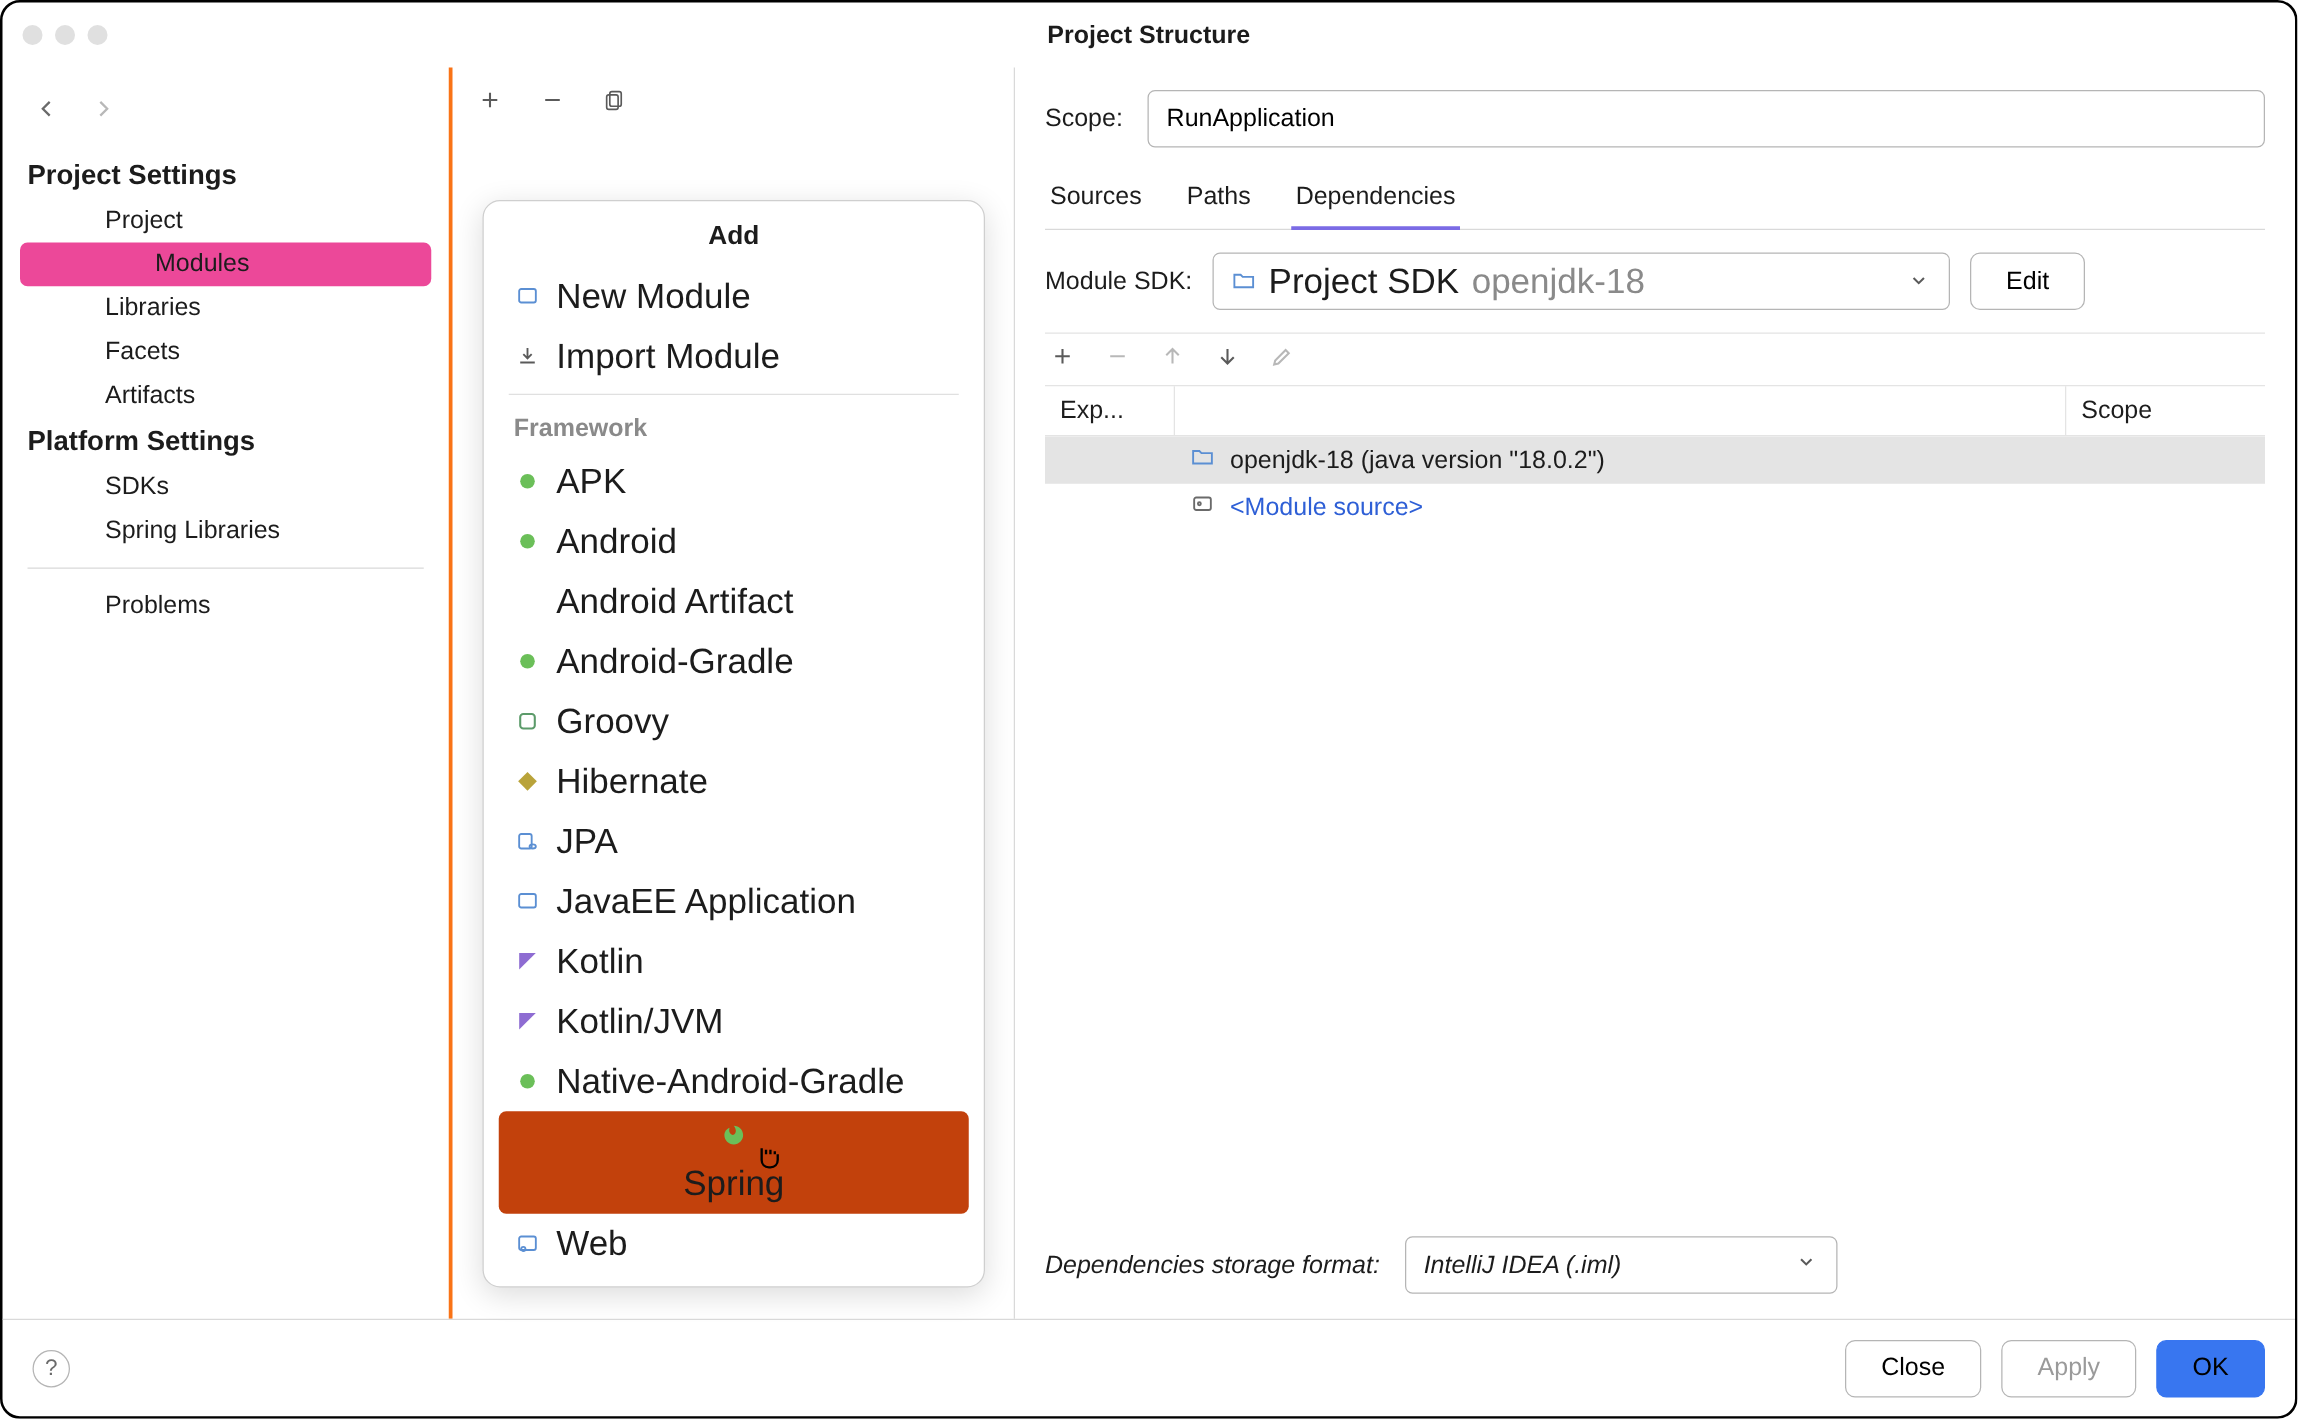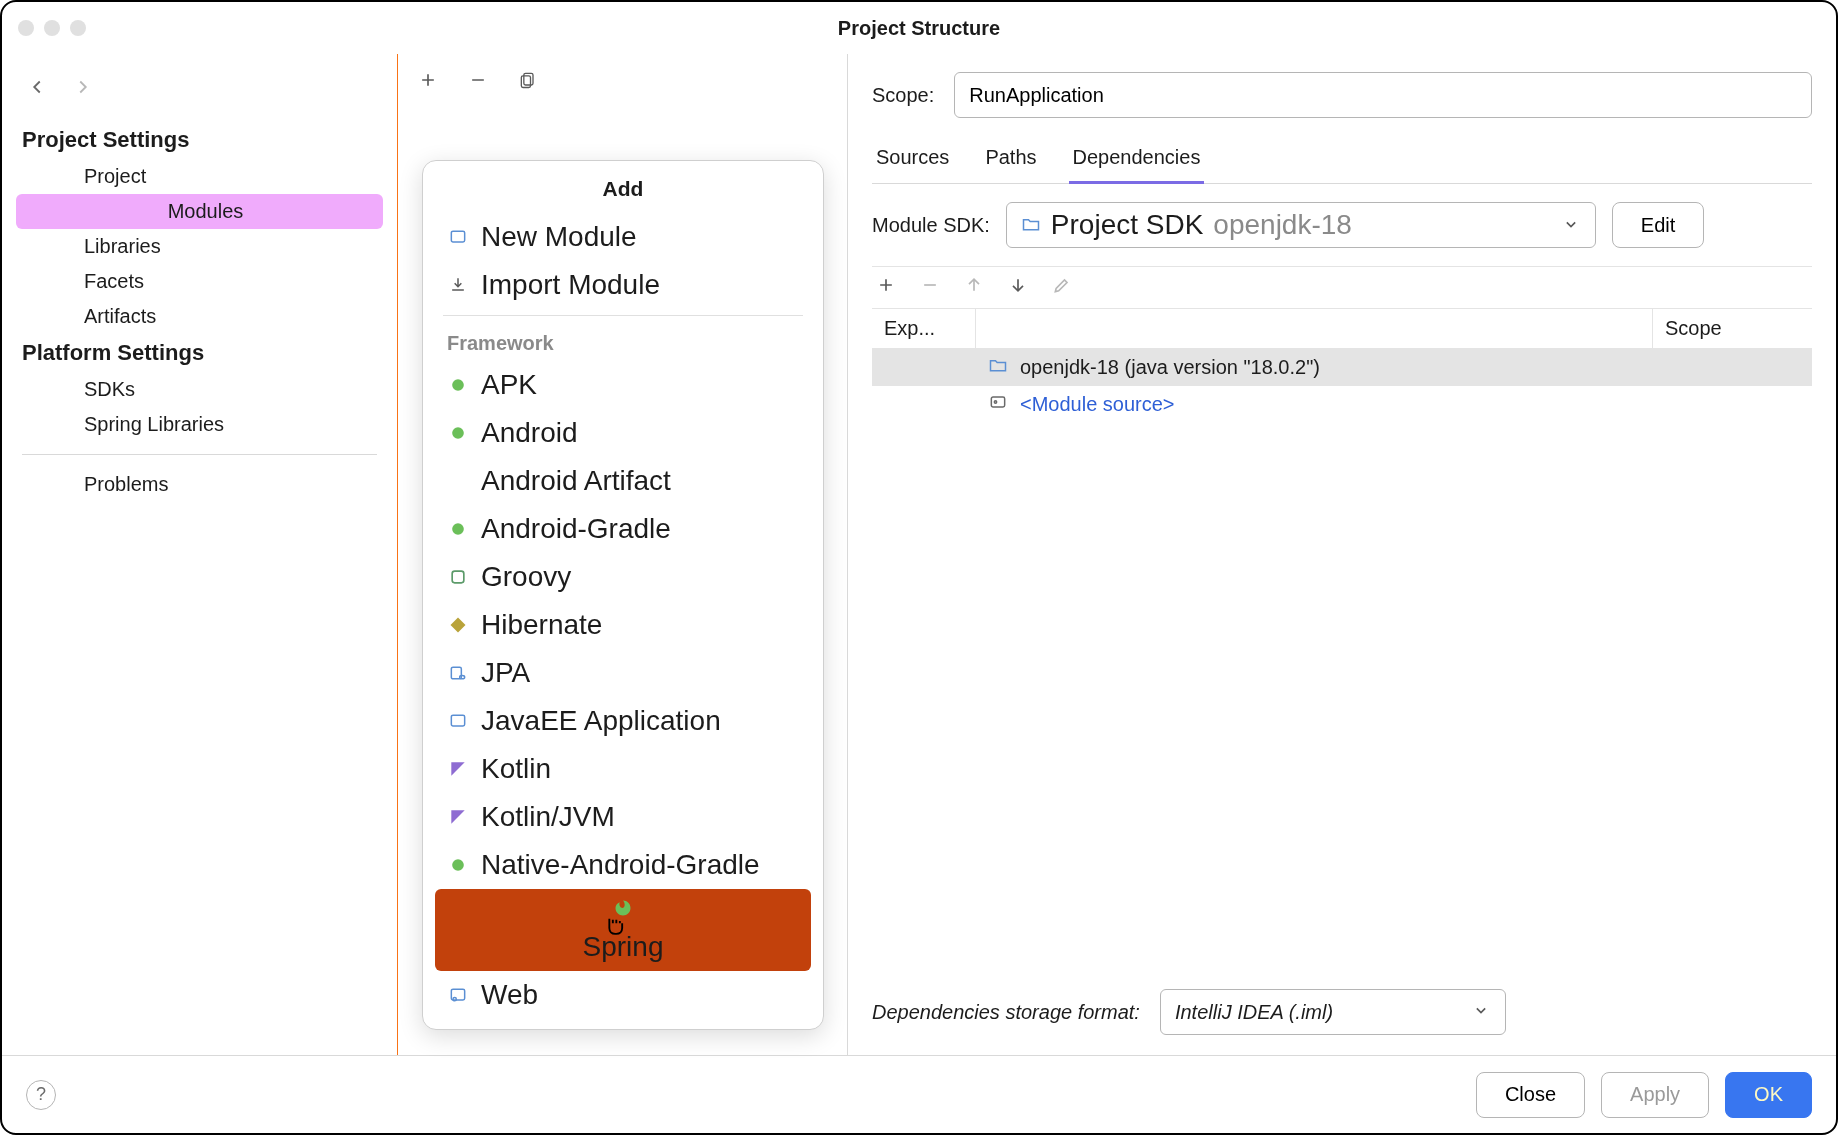--- a/index.html
+++ b/index.html
@@ -42,22 +42,22 @@
     font-weight: 600;
     font-size: 20px;
     pointer-events: none;
   }
   .body {
     flex: 1;
     display: flex;
     min-height: 0;
   }
   .sidebar-left {
-    width: 396px;
-    border-right: 1px solid #f97316;
+    width: 360px;
+    border-right: 3px solid #f97316;
     padding-top: 10px;
     display: flex;
     flex-direction: column;
   }
   .nav-arrows {
     display: flex;
     gap: 24px;
     padding: 12px 24px 18px 24px;
   }
   .nav-arrows svg { width: 22px; height: 22px; }
@@ -65,25 +65,24 @@
     font-weight: 700;
     font-size: 22px;
     padding: 6px 20px;
   }
   .sidebar-item {
     padding: 6px 20px 6px 82px;
     font-size: 20px;
     cursor: pointer;
   }
   .sidebar-item.selected {
-    background: #f0abfc;
+    background: #ec4899;
     border-radius: 6px;
     margin: 0 14px;
-    padding-left: 32px;
-    text-align: center;
+    padding-left: 108px;
   }
   .sidebar-divider {
     height: 1px;
     background: #d9d9d9;
     margin: 12px 20px;
   }
   .middle-col {
     width: 450px;
     border-right: 1px solid #d9d9d9;
     position: relative;
@@ -274,21 +273,21 @@
     height: 78px;
     border-top: 1px solid #d9d9d9;
     display: flex;
     align-items: center;
     padding: 0 24px;
     gap: 16px;
   }
   .footer .spacer { flex: 1; }
   .btn.primary {
     background: #3876f0;
-    color: #fef9c3;
+    color: #000000;
     border-color: #3876f0;
   }
   .btn.disabled { color: #9a9a9a; }
   .help-circle {
     width: 30px; height: 30px;
     border: 1.5px solid #b5b5b5;
     border-radius: 50%;
     display: flex; align-items: center; justify-content: center;
     font-size: 18px; color: #6a6a6a;
     cursor: pointer;

